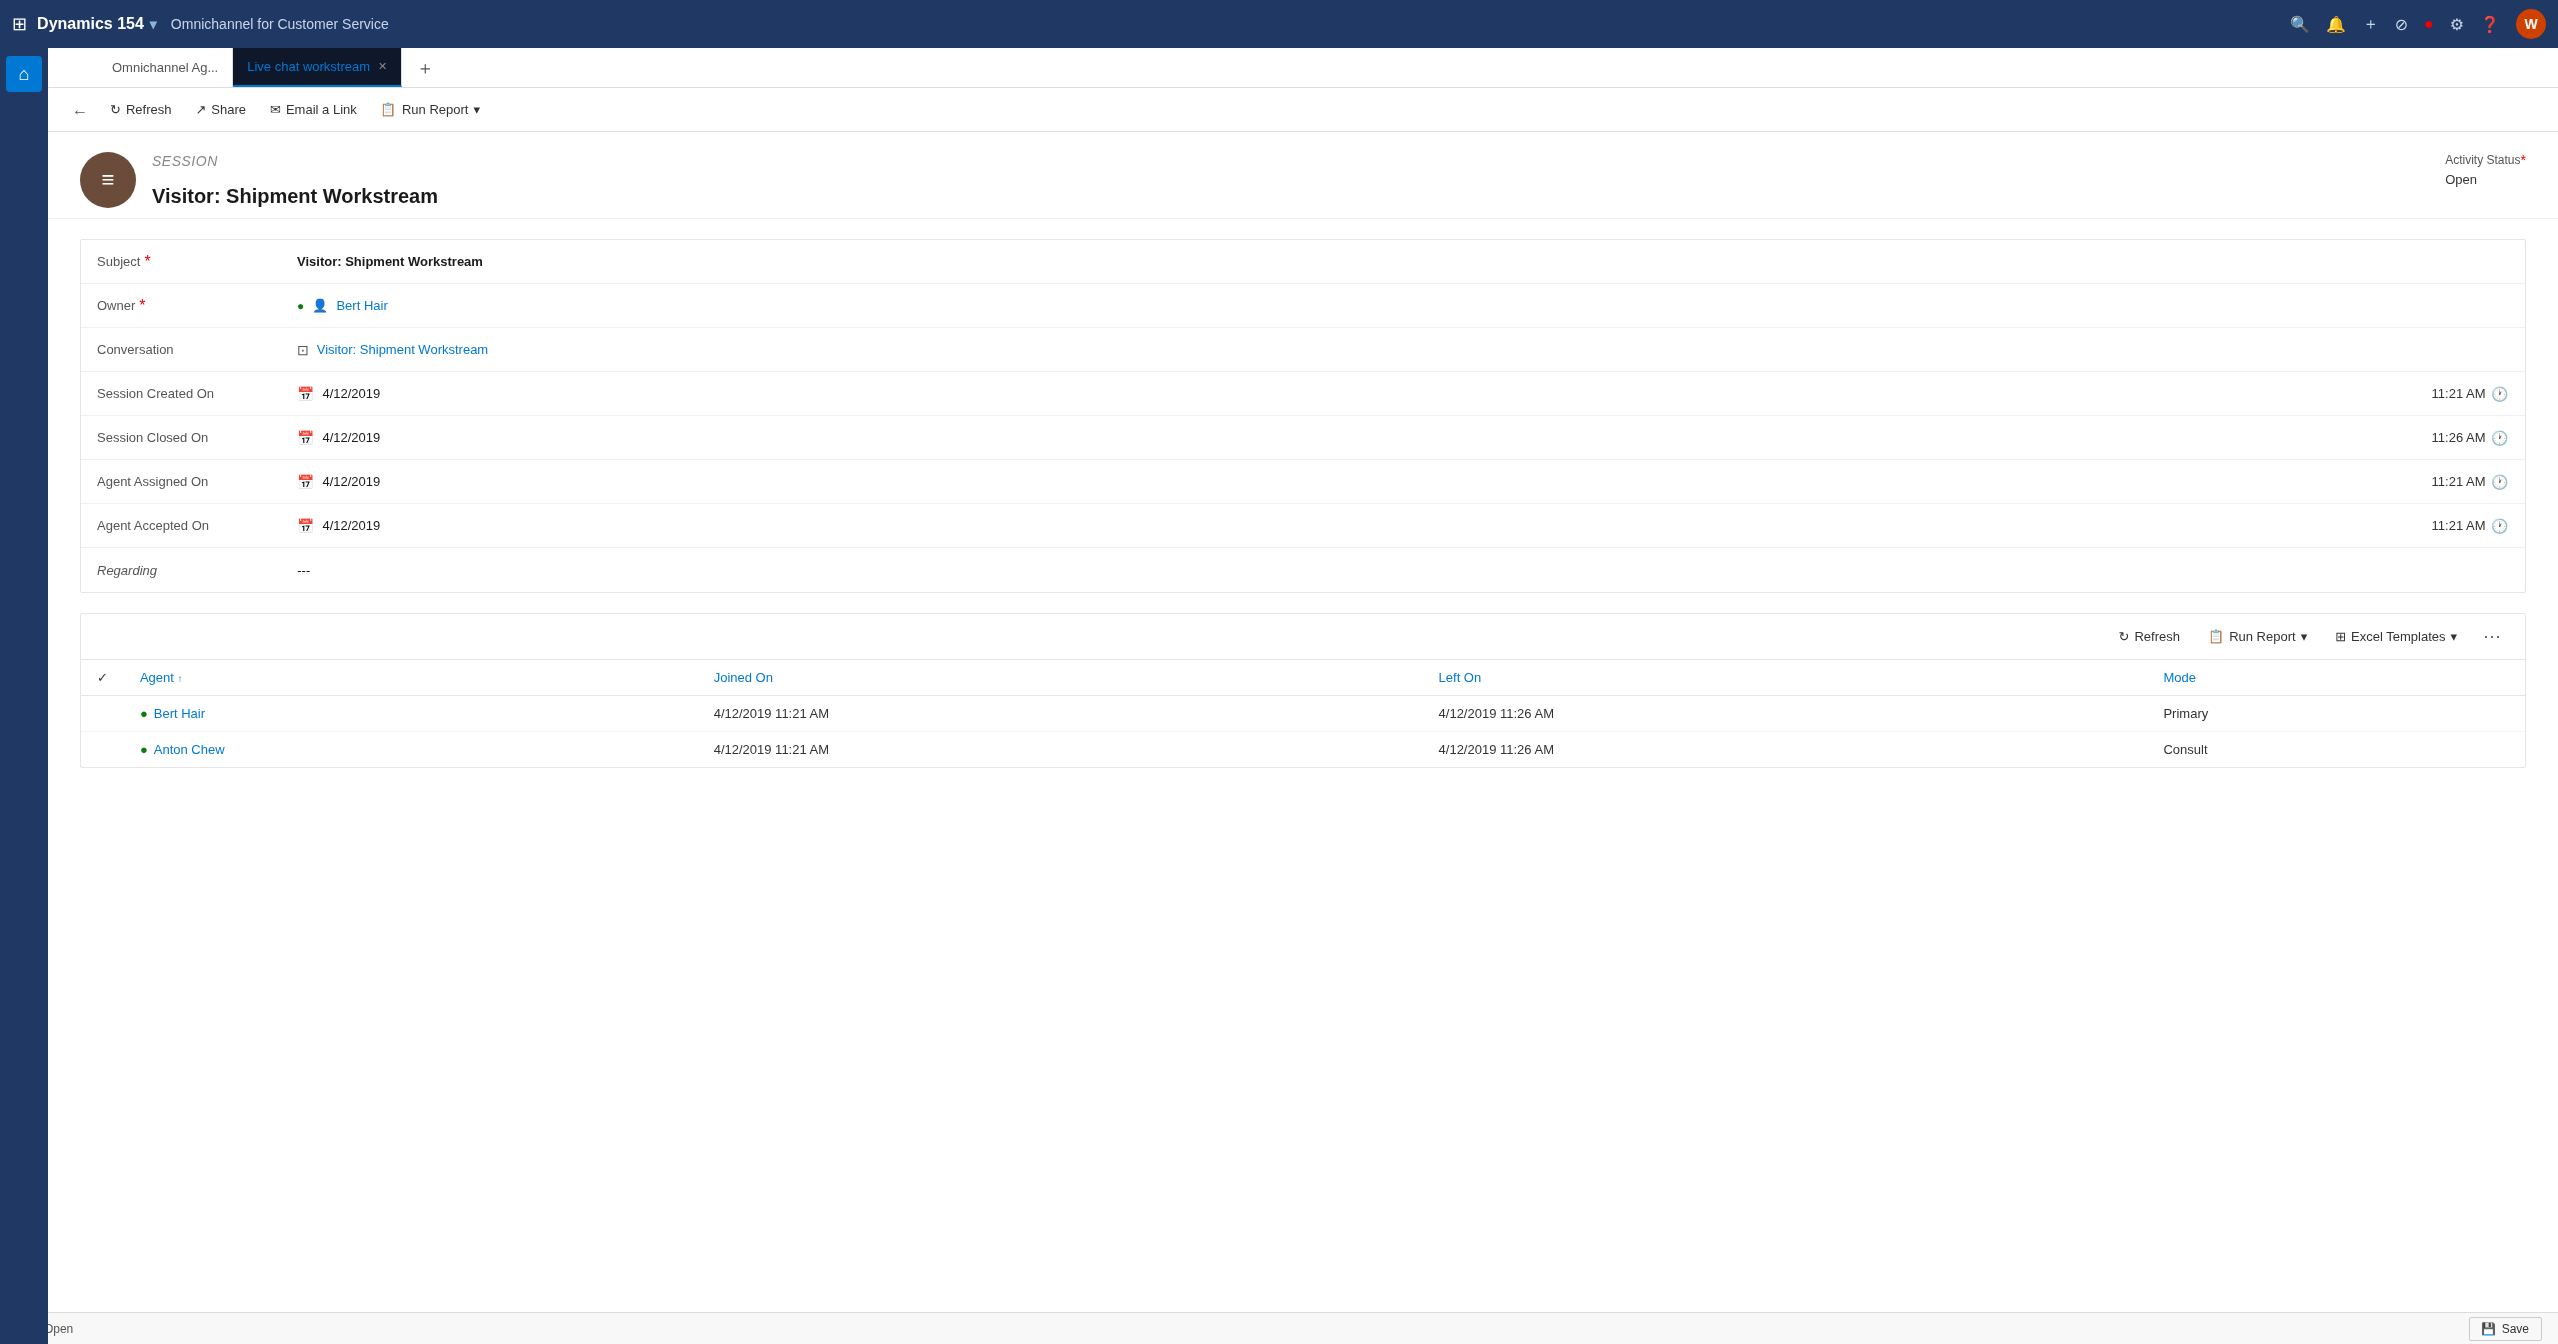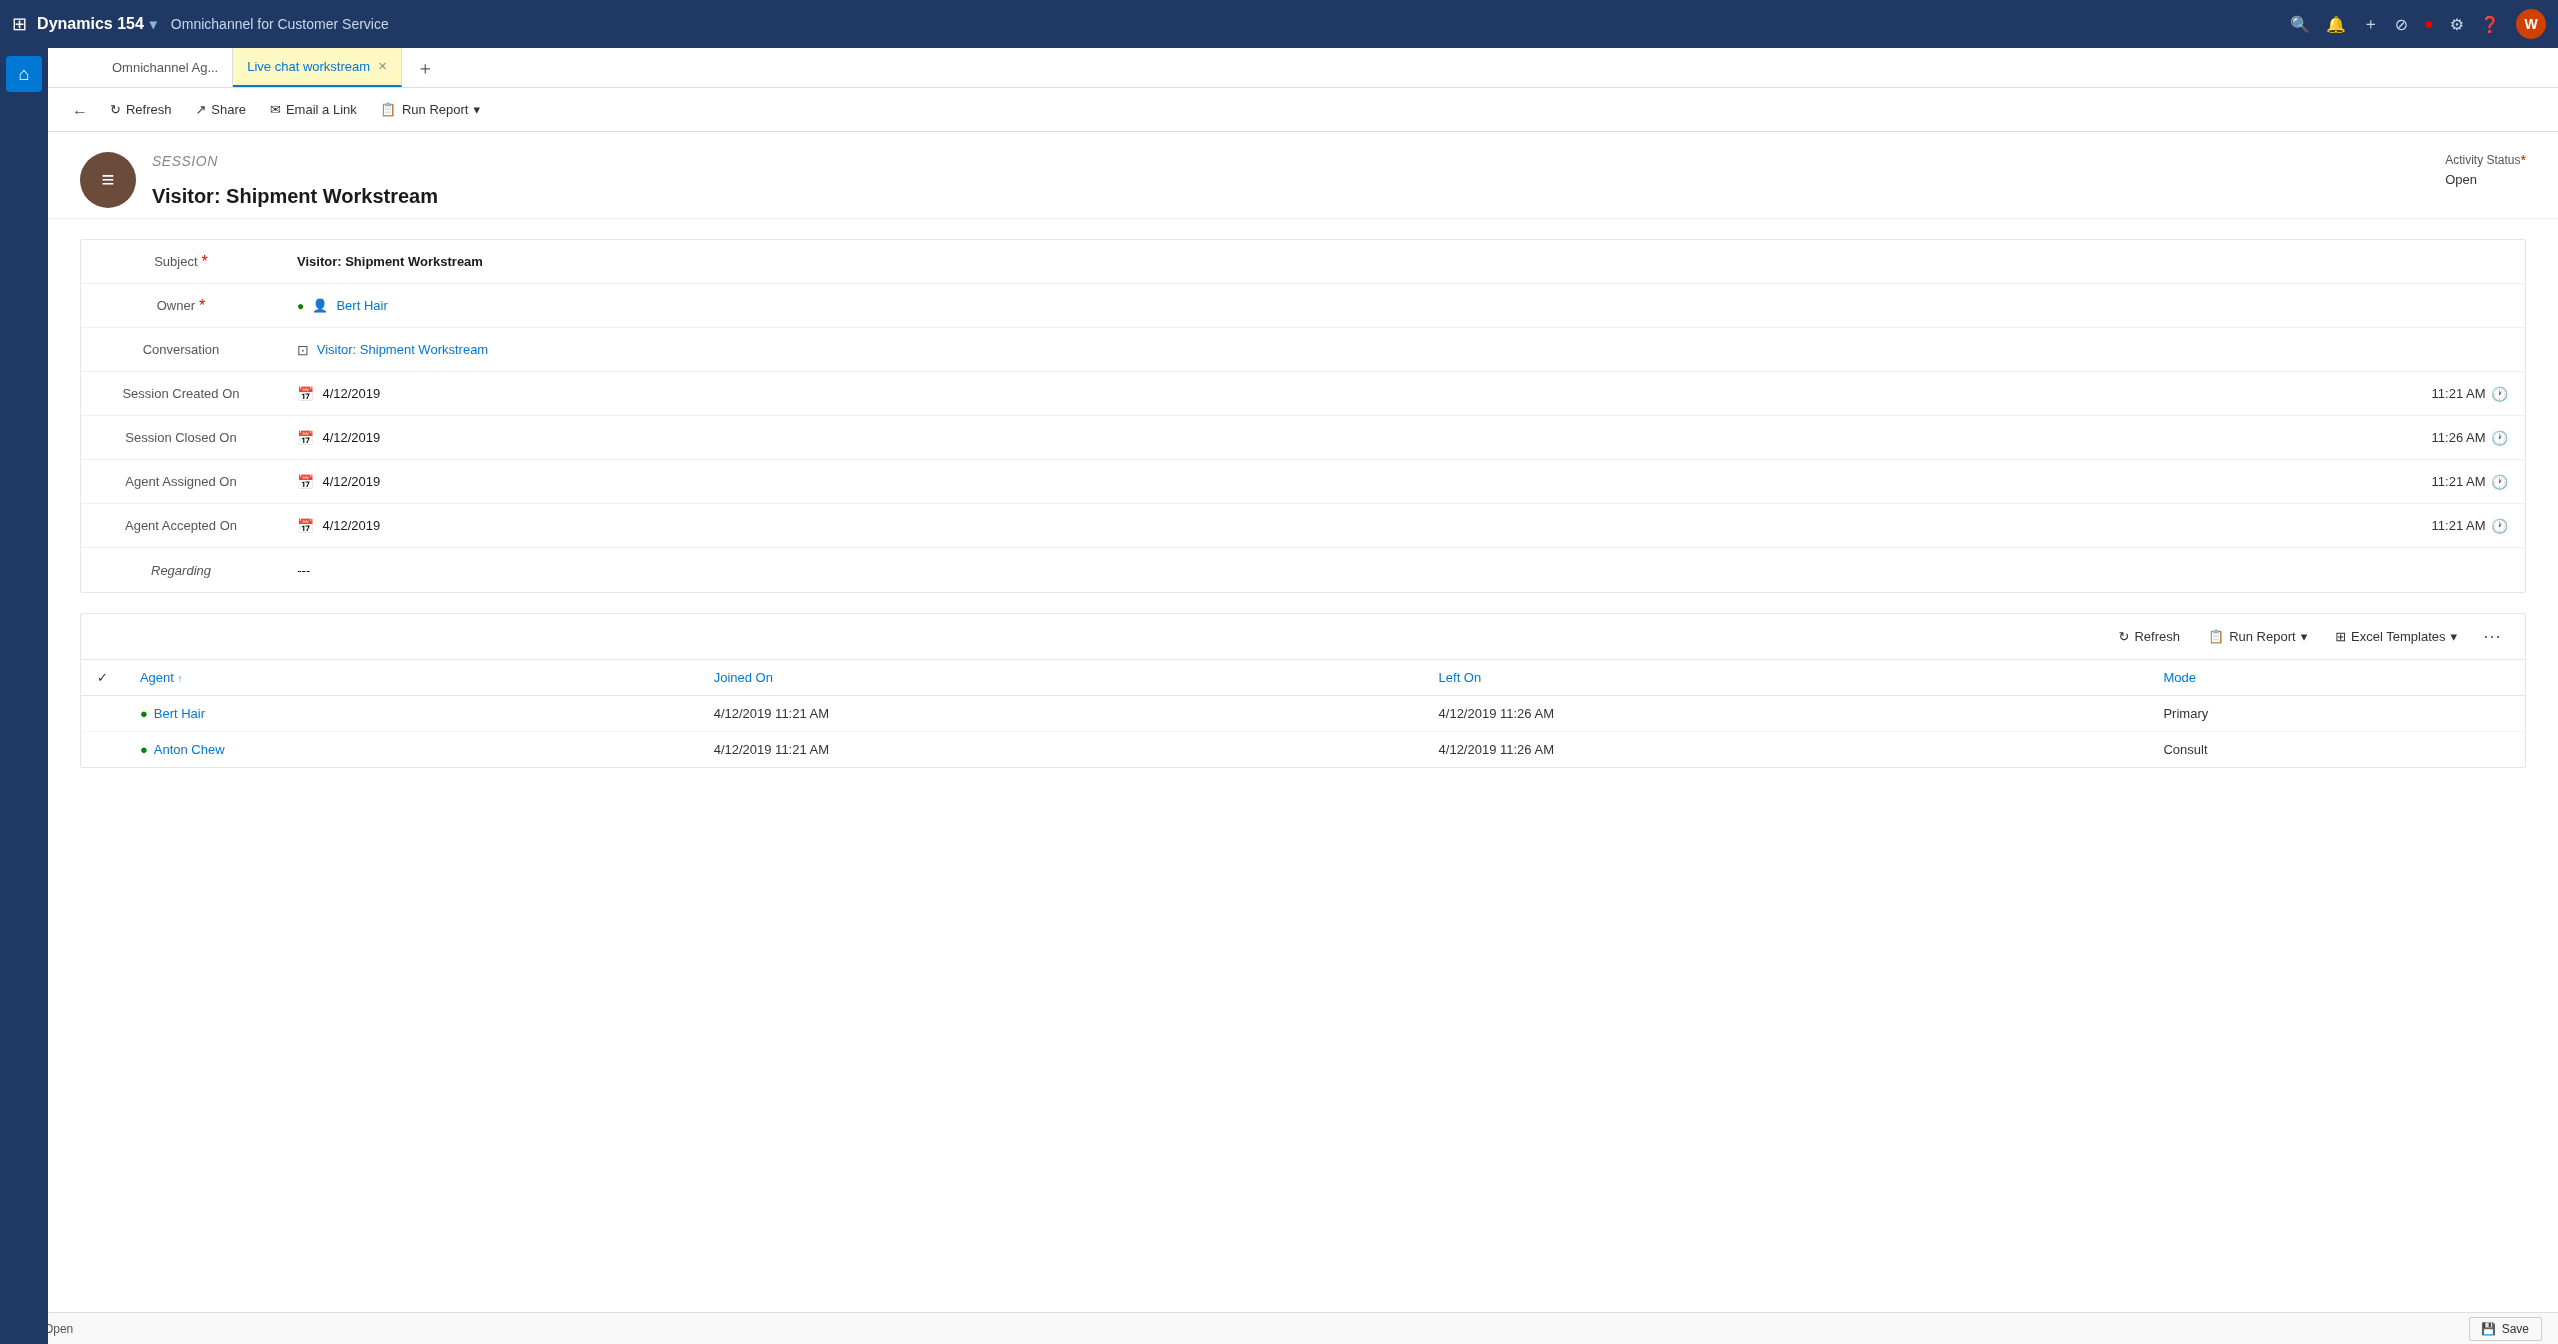--- a/index.html
+++ b/index.html
@@ -54,21 +54,21 @@
       cursor: pointer;
       font-size: 13px;
       color: #555;
       gap: 8px;
       position: relative;
       white-space: nowrap;
     }
     .tab.active {
       color: #0078d4;
       border-bottom: 2px solid #0078d4;
-      background: #fef9c3;
+      background: #0f172a;
     }
     .tab .close-btn { font-size: 11px; color: #888; cursor: pointer; }
     .tab-add { padding: 0 14px; display: flex; align-items: center; cursor: pointer; color: #555; font-size: 18px; }
 
     
     .toolbar {
       background: #fff;
       border-bottom: 1px solid #ddd;
       height: 44px;
       display: flex;
@@ -187,21 +187,20 @@
       align-items: center;
     }
     .form-row:last-child { border-bottom: none; font-style: italic; }
     .form-label {
       padding: 10px 16px;
       color: #555;
       font-size: 13px;
       display: flex;
       align-items: center;
       gap: 4px;
-      justify-content: center;
     }
     .form-label .required { color: #e00; font-size: 16px; }
     .form-value {
       padding: 10px 16px;
       font-size: 13px;
       color: #1a1a1a;
       display: flex;
       align-items: center;
       gap: 8px;
     }

